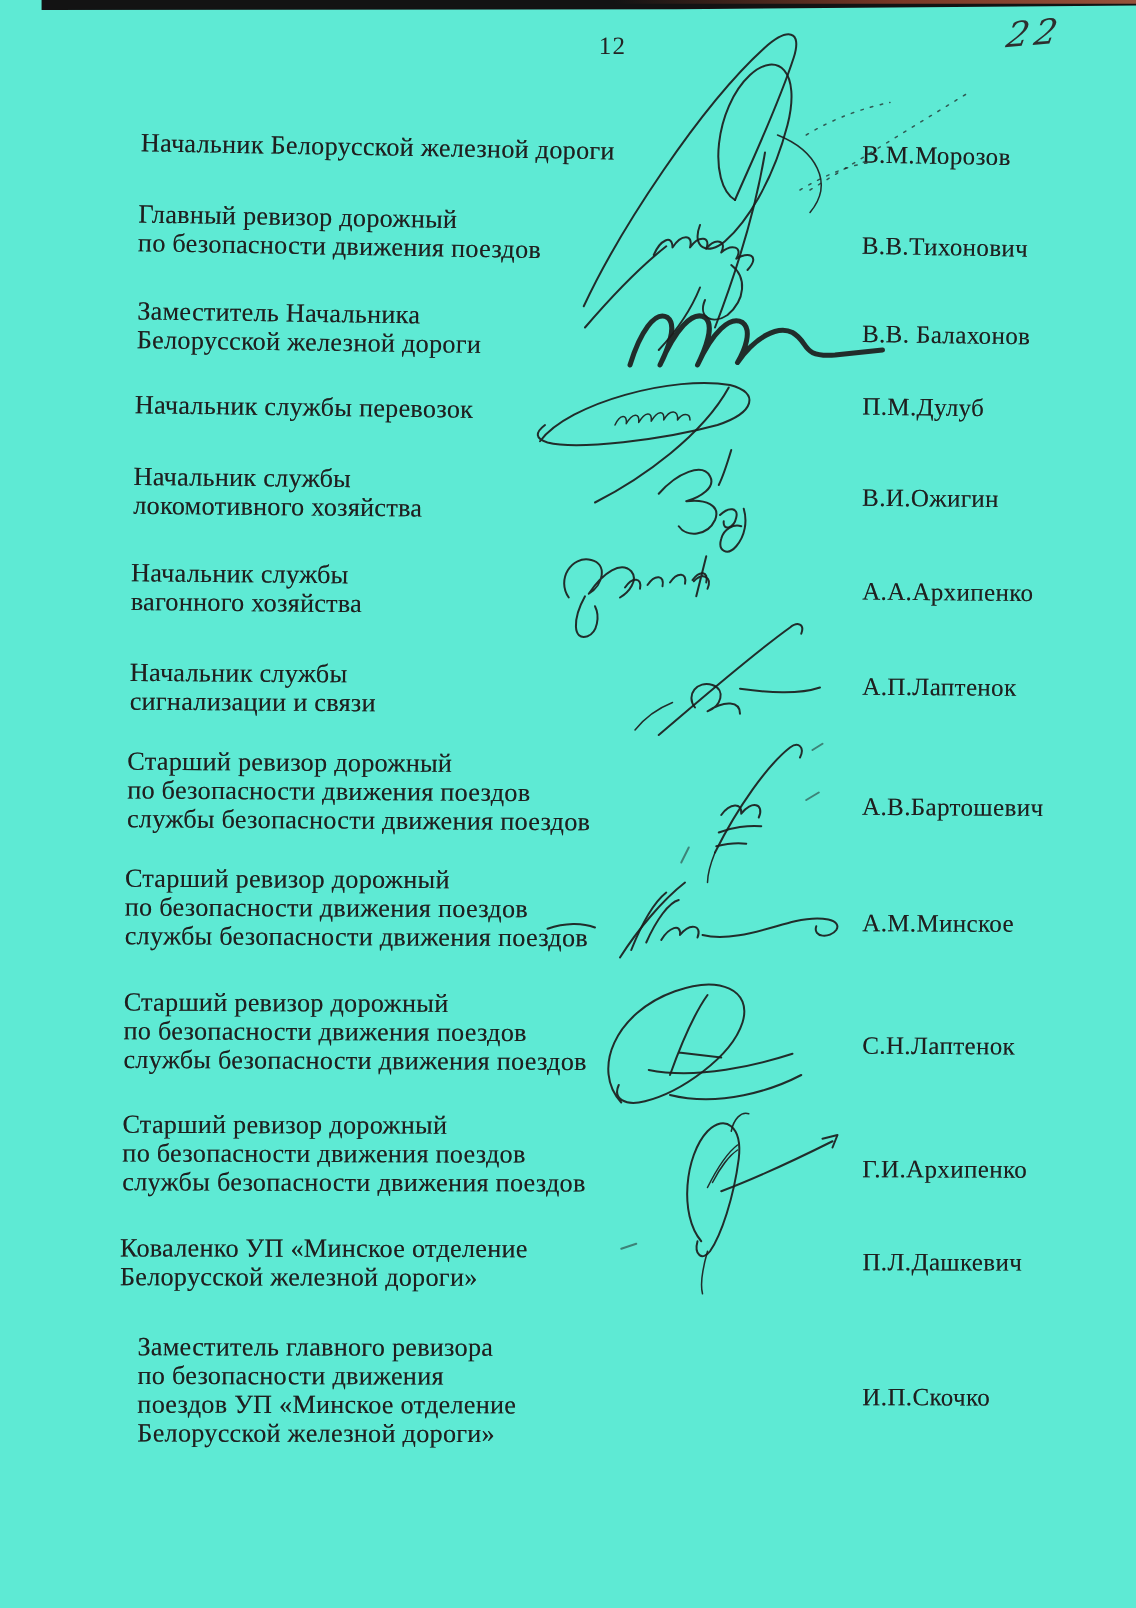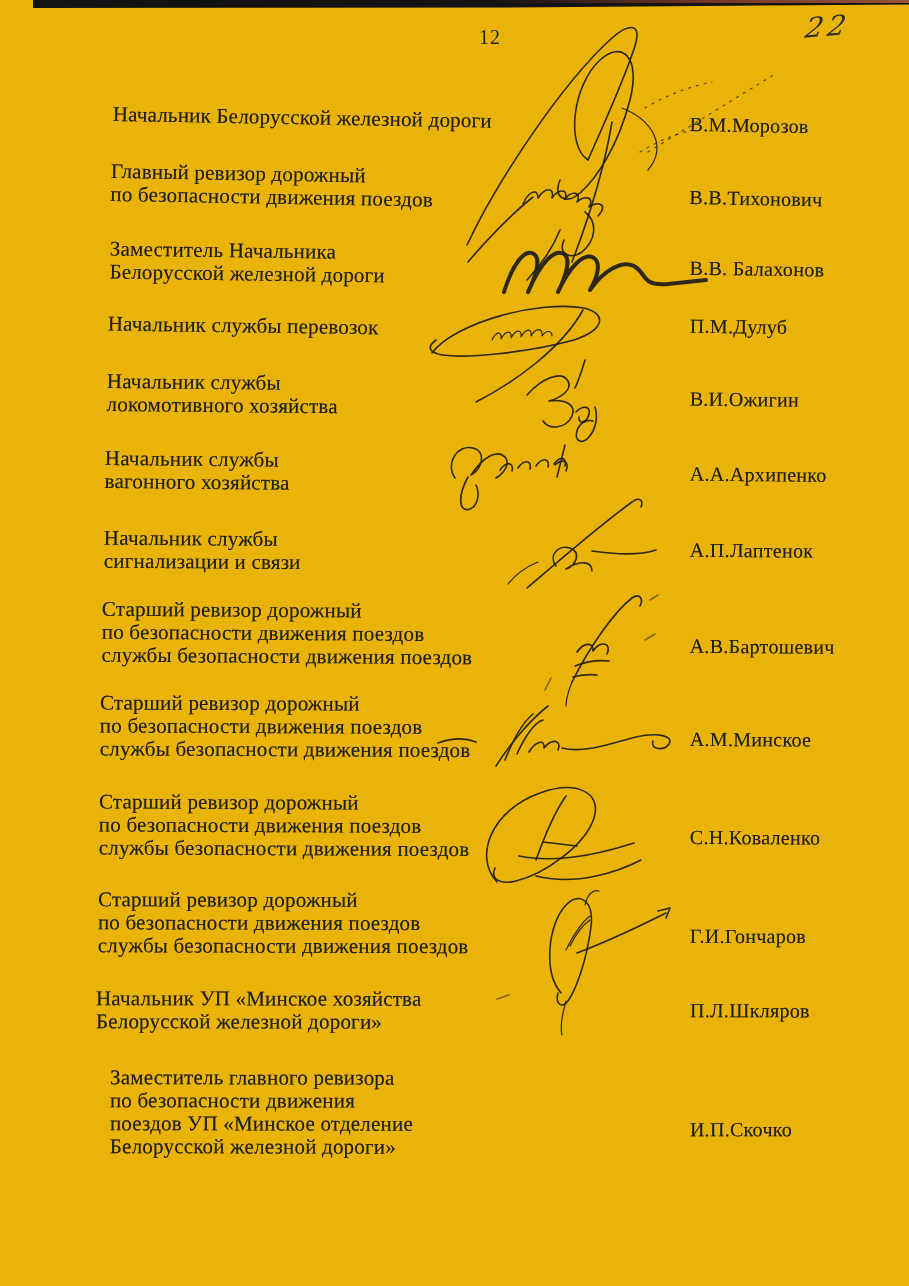--- a/index.html
+++ b/index.html
@@ -1,19 +1,19 @@
 <!DOCTYPE html>
 <html><head>
 <meta charset="utf-8">
 <style>
   html,body{margin:0;padding:0;background:#e8e8e8;}
   .page{
     position:relative;
     width:909px;height:1286px;
-    background:#eab308;
+    background:#5eead4;
     overflow:hidden;
     font-family:"Liberation Serif","DejaVu Serif",serif;
     color:#1f1f1f;
   }
   
   .scan-bar{
     position:absolute;top:0;left:33px;right:0;height:8px;
     background:#131313;
     clip-path:polygon(0 0,100% 0,100% 55%,58% 92%,0 100%);
   }
@@ -123,42 +123,42 @@
     <div class="title" style="left:100px">Старший ревизор дорожный
 по безопасности движения поездов
 службы безопасности движения поездов</div>
     <div class="name" style="top:34px">А.М.Минское</div>
   </div>
 
   <div class="entry" style="top:790px; --tilt:0.25deg">
     <div class="title" style="left:99px">Старший ревизор дорожный
 по безопасности движения поездов
 службы безопасности движения поездов</div>
-    <div class="name" style="top:33px">С.Н.Коваленко</div>
+    <div class="name" style="top:33px">С.Н.Лаптенок</div>
   </div>
 
   <div class="entry" style="top:888px; --tilt:0.15deg">
     <div class="title" style="left:98px">Старший ревизор дорожный
 по безопасности движения поездов
 службы безопасности движения поездов</div>
-    <div class="name" style="top:35px">Г.И.Гончаров</div>
+    <div class="name" style="top:35px">Г.И.Архипенко</div>
   </div>
 
   <div class="entry" style="top:987px; --tilt:0.1deg">
-    <div class="title" style="left:96px">Начальник УП «Минское хозяйства
+    <div class="title" style="left:96px">Коваленко УП «Минское отделение
 Белорусской железной дороги»</div>
-    <div class="name" style="top:11px">П.Л.Шкляров</div>
+    <div class="name" style="top:11px">П.Л.Дашкевич</div>
   </div>
 
   <div class="entry" style="top:1066px; --tilt:0.1deg">
     <div class="title" style="left:110px">Заместитель главного ревизора
 по безопасности движения
 поездов УП «Минское отделение
 Белорусской железной дороги»</div>
-    <div class="name" style="top:51px">И.П.Скочко</div>
+    <div class="name" style="top:40px">И.П.Скочко</div>
   </div>
 
   <svg class="sig-overlay" viewBox="0 0 909 1286">
 
     <g>
       <path d="M467 245 C495 185 560 85 612 38 C630 22 642 24 635 46 C622 86 600 132 588 160"></path>
       <path d="M588 160 C566 146 572 86 600 60 C622 40 641 57 630 100 C618 146 597 178 580 193 C566 205 553 198 560 180"></path>
       <path d="M612 122 C604 170 590 215 572 262"></path>
       <path class="dashed" d="M648 152 L775 74"></path>
       <path class="dashed" d="M645 108 C668 94 692 86 712 82"></path>

